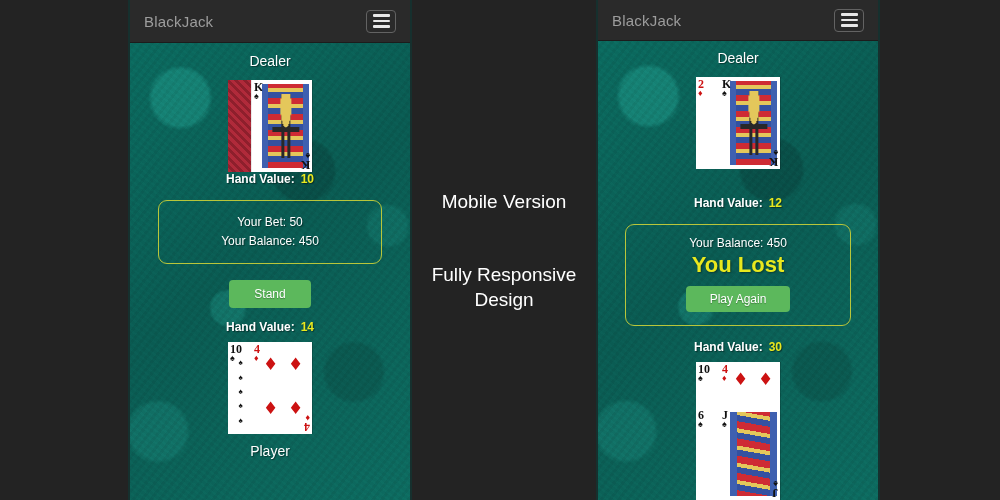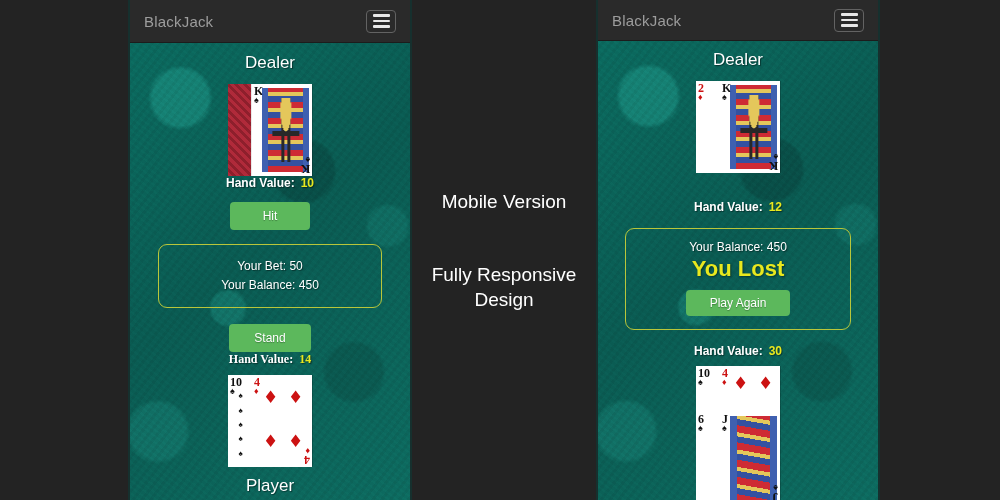--- a/index.html
+++ b/index.html
@@ -56,21 +56,21 @@
     background-image:
       repeating-linear-gradient(37deg, rgba(255,255,255,.035) 0 2px, transparent 2px 5px),
       repeating-linear-gradient(-52deg, rgba(0,0,0,.05) 0 3px, transparent 3px 7px);
     mix-blend-mode:overlay;
   }
   .felt > * { position:relative; z-index:2; }
 
   .col { display:flex; flex-direction:column; align-items:center; }
 
   .label-white {
-    color:#ffffff; font-size:17px; text-shadow:1px 1px 1px rgba(0,0,0,.45);
+    color:#ffffff; font-size:14px; text-shadow:1px 1px 1px rgba(0,0,0,.45);
   }
   .handval {
     font-size:12px; color:#ffffff; font-weight:bold;
     text-shadow:1px 1px 1px rgba(0,0,0,.45);
   }
   .handval .num { color:#e8e81e; margin-left:6px; }
 
   .btn {
     background:#5cb85c; color:#ffffff; border:none; border-radius:4px;
     font-size:12px; padding:7px 0; width:80px; text-align:center; cursor:pointer;
@@ -201,34 +201,33 @@
               <span class="rk">K</span>
                 <span class="st">♠</span>
             </div>
           </div>
         </div>
 
         <div class="handval" style="">
           <span>Hand Value:</span><span class="num">10</span>
         </div>
 
-        <button class="btn" style="margin-top:12px;">Hit</button>
       </div>
 
       <div class="col" style="margin-top:14px;">
         <div class="betbox">
           <div class="line">Your Bet: 50</div>
           <div class="line">Your Balance: 450</div>
         </div>
       </div>
 
       <div class="col" style="margin-top:16px;">
         <button class="btn wide">Stand</button>
 
-        <div class="handval" style="font-family:Liberation Serif, serif;">
+        <div class="handval" style="margin-top:12px;">
           <span>Hand Value:</span><span class="num">14</span>
         </div>
 
         <div class="hand" style="margin-top:8px;">
           <div class="card tall">
             <div class="pip-corner black">
               <span class="rk">10</span>
                 <span class="st">♠</span>
             </div>
             <div class="spade-col">

